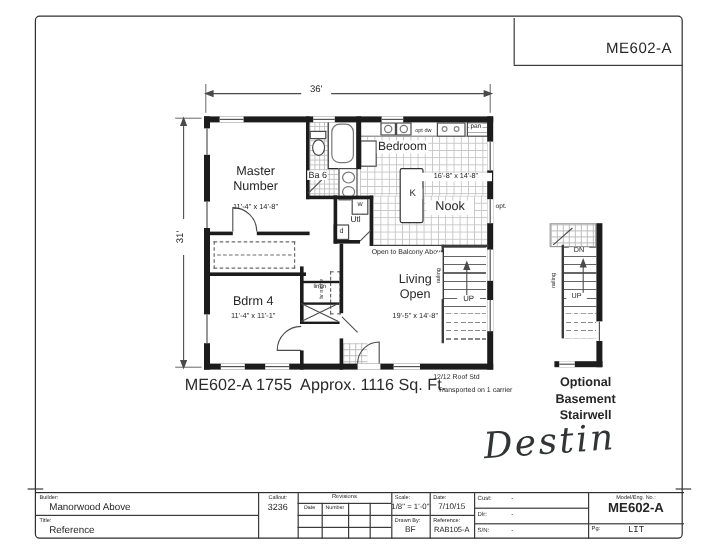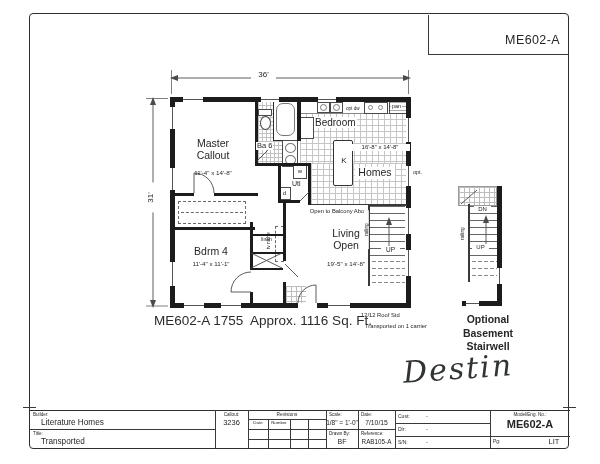--- a/index.html
+++ b/index.html
@@ -159,29 +159,29 @@
     <polygon points="153,97 150,105 156,105"></polygon>
     <polygon points="153,308 150,300 156,300"></polygon>
     <polygon points="389,217 386,225 392,225"></polygon>
     <polygon points="486,215 483,223 489,223"></polygon>
   </g>
 </svg>
 
 <div class="lbl chip ctr" style="left:251px;top:71px;width:23px;font-size:8px;">36'</div>
 <div class="lbl chip ctr rot" style="left:136px;top:193px;width:28px;font-size:8px;">31'</div>
 <div class="lbl ctr pre" style="left:181px;top:138px;width:64px;font-size:10.5px;">Master
-Callout</div>
+Number</div>
 <div class="lbl ctr" style="left:177px;top:170px;width:72px;font-size:6.2px;">11'-4" x 14'-8"</div>
 <div class="lbl chip" style="left:256px;top:142px;font-size:7.5px;">Ba 6</div>
 <div class="lbl chip" style="left:314px;top:117px;font-size:10px;">Bedroom</div>
 <div class="lbl chip ctr" style="left:336px;top:157px;width:14px;font-size:8px;">K</div>
 <div class="lbl chip ctr" style="left:350px;top:144px;width:58px;font-size:6px;">16'-8" x 14'-8"</div>
 <div class="lbl chip" style="left:391px;top:103px;font-size:5.5px;">pan</div>
 <div class="lbl chip" style="left:345px;top:106px;font-size:4.6px;">opt dw</div>
-<div class="lbl chip ctr" style="left:355px;top:167px;width:38px;font-size:10.5px;">Homes</div>
+<div class="lbl chip ctr" style="left:355px;top:167px;width:38px;font-size:10.5px;">Nook</div>
 <div class="lbl" style="left:413px;top:169px;font-size:5.5px;">opt.</div>
 <div class="lbl chip" style="left:291px;top:180px;font-size:7px;">Utl</div>
 <div class="lbl ctr" style="left:293px;top:168px;width:14px;font-size:6px;">w</div>
 <div class="lbl ctr" style="left:278px;top:190px;width:13px;font-size:6px;">d</div>
 <div class="lbl ctr" style="left:251px;top:237px;width:31px;font-size:5px;">linen</div>
 <div class="lbl ctr rot" style="left:247px;top:238px;width:44px;font-size:4.8px;">tv niche</div>
 <div class="lbl ctr" style="left:300px;top:208px;width:80px;font-size:5.8px;">Open to Balcony Above</div>
 <div class="lbl ctr pre" style="left:318px;top:228px;width:56px;font-size:10.5px;">Living
 Open</div>
 <div class="lbl ctr" style="left:314px;top:261px;width:64px;font-size:6.2px;">19'-5" x 14'-8"</div>
@@ -215,23 +215,23 @@
 <div class="tl" style="left:248px;top:419px;width:78px;height:1px;"></div>
 <div class="tl" style="left:248px;top:429px;width:78px;height:1px;"></div>
 <div class="tl" style="left:248px;top:438.5px;width:78px;height:1px;"></div>
 <div class="tl" style="left:326px;top:429px;width:32px;height:1px;"></div>
 <div class="tl" style="left:358px;top:429px;width:37px;height:1px;"></div>
 <div class="tl" style="left:395px;top:423px;width:95px;height:1px;"></div>
 <div class="tl" style="left:395px;top:436px;width:95px;height:1px;"></div>
 <div class="tl" style="left:490px;top:436px;width:80px;height:1px;"></div>
 
 <div class="lbl" style="left:33px;top:411.5px;font-size:4.6px;">Builder:</div>
-<div class="lbl" style="left:41px;top:418px;font-size:8.2px;">Literature Homes</div>
+<div class="lbl" style="left:41px;top:418px;font-size:8.2px;">Manorwood Above</div>
 <div class="lbl" style="left:33px;top:430.5px;font-size:4.6px;">Title:</div>
-<div class="lbl" style="left:41px;top:437px;font-size:8.2px;">Transported</div>
+<div class="lbl" style="left:41px;top:437px;font-size:8.2px;">Reference</div>
 <div class="lbl ctr" style="left:216px;top:411.5px;width:31px;font-size:4.6px;">Callout:</div>
 <div class="lbl ctr" style="left:216px;top:419px;width:31px;font-size:7.5px;">3236</div>
 <div class="lbl ctr" style="left:248px;top:411.5px;width:78px;font-size:4.8px;">Revisions</div>
 <div class="lbl ctr" style="left:248px;top:420.5px;width:20px;font-size:4.4px;">Date</div>
 <div class="lbl ctr" style="left:268px;top:420.5px;width:22px;font-size:4.4px;">Number</div>
 <div class="lbl" style="left:329px;top:411.5px;font-size:4.6px;">Scale:</div>
 <div class="lbl ctr" style="left:326px;top:418.5px;width:32px;font-size:6.5px;">1/8" = 1'-0"</div>
 <div class="lbl" style="left:329px;top:430.5px;font-size:4.6px;">Drawn By:</div>
 <div class="lbl ctr" style="left:326px;top:438px;width:32px;font-size:7px;">BF</div>
 <div class="lbl" style="left:361px;top:411.5px;font-size:4.6px;">Date:</div>
@@ -240,13 +240,13 @@
 <div class="lbl ctr" style="left:358px;top:438px;width:37px;font-size:6.3px;">RAB105-A</div>
 <div class="lbl" style="left:398px;top:413.5px;font-size:5px;">Cust:</div>
 <div class="lbl" style="left:426px;top:413.5px;font-size:5px;">-</div>
 <div class="lbl" style="left:398px;top:426.5px;font-size:5px;">Dlr:</div>
 <div class="lbl" style="left:426px;top:426.5px;font-size:5px;">-</div>
 <div class="lbl" style="left:398px;top:439.5px;font-size:5px;">S/N:</div>
 <div class="lbl" style="left:426px;top:439.5px;font-size:5px;">-</div>
 <div class="lbl ctr" style="left:490px;top:411.5px;width:80px;font-size:4.6px;">Model/Eng. No.:</div>
 <div class="lbl ctr" style="left:490px;top:418px;width:80px;font-size:11px;font-weight:bold;">ME602-A</div>
 <div class="lbl" style="left:493px;top:439px;font-size:4.8px;">Pg:</div>
-<div class="lbl ctr" style="left:514px;top:438px;width:80px;font-size:7.5px;">LIT</div>
+<div class="lbl ctr" style="left:490px;top:438px;width:80px;font-size:7.5px;font-family:Liberation Mono, monospace;">LIT</div>
 
 </body></html>

